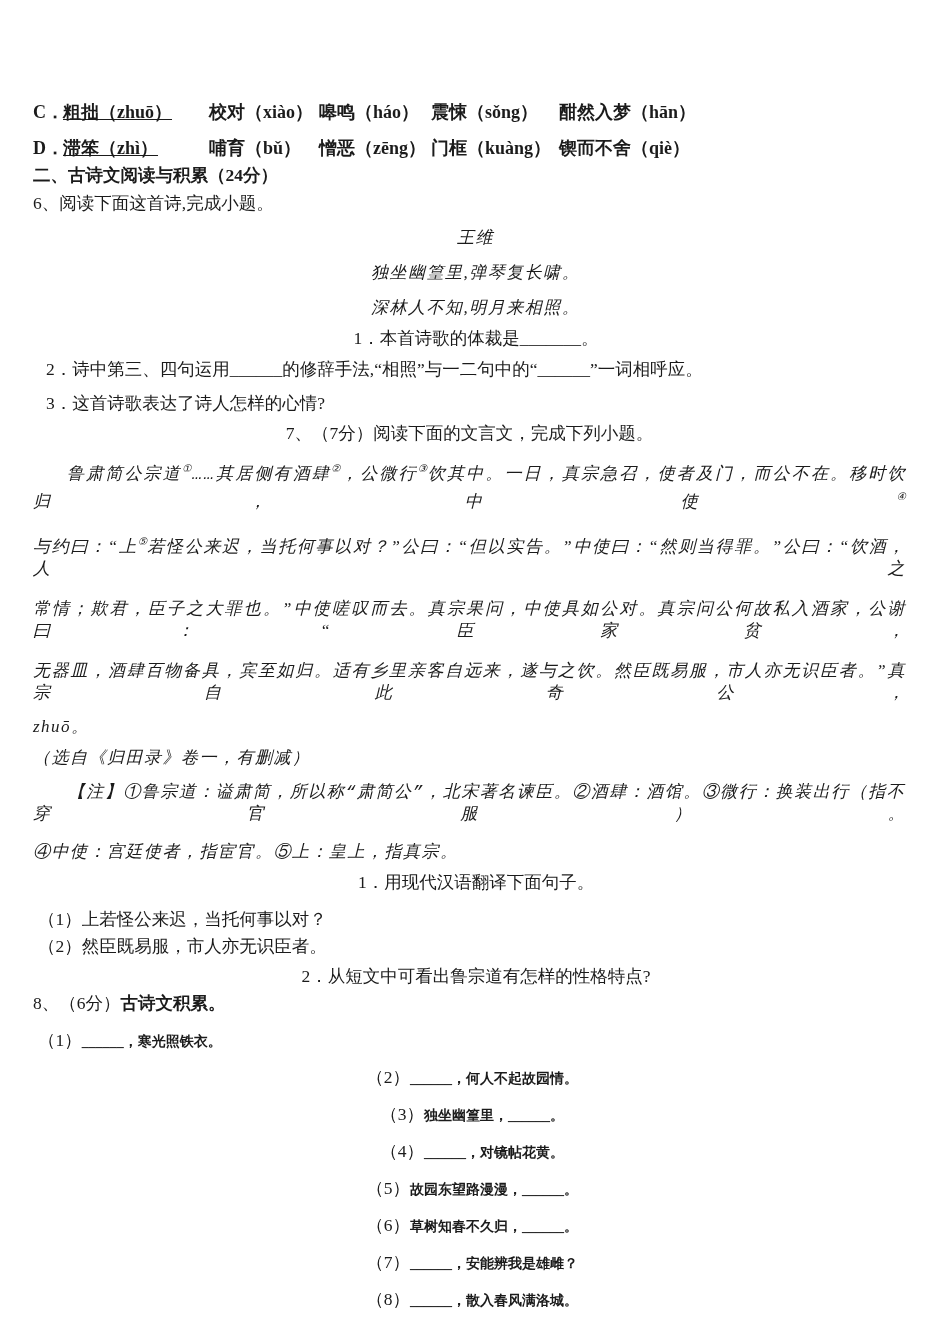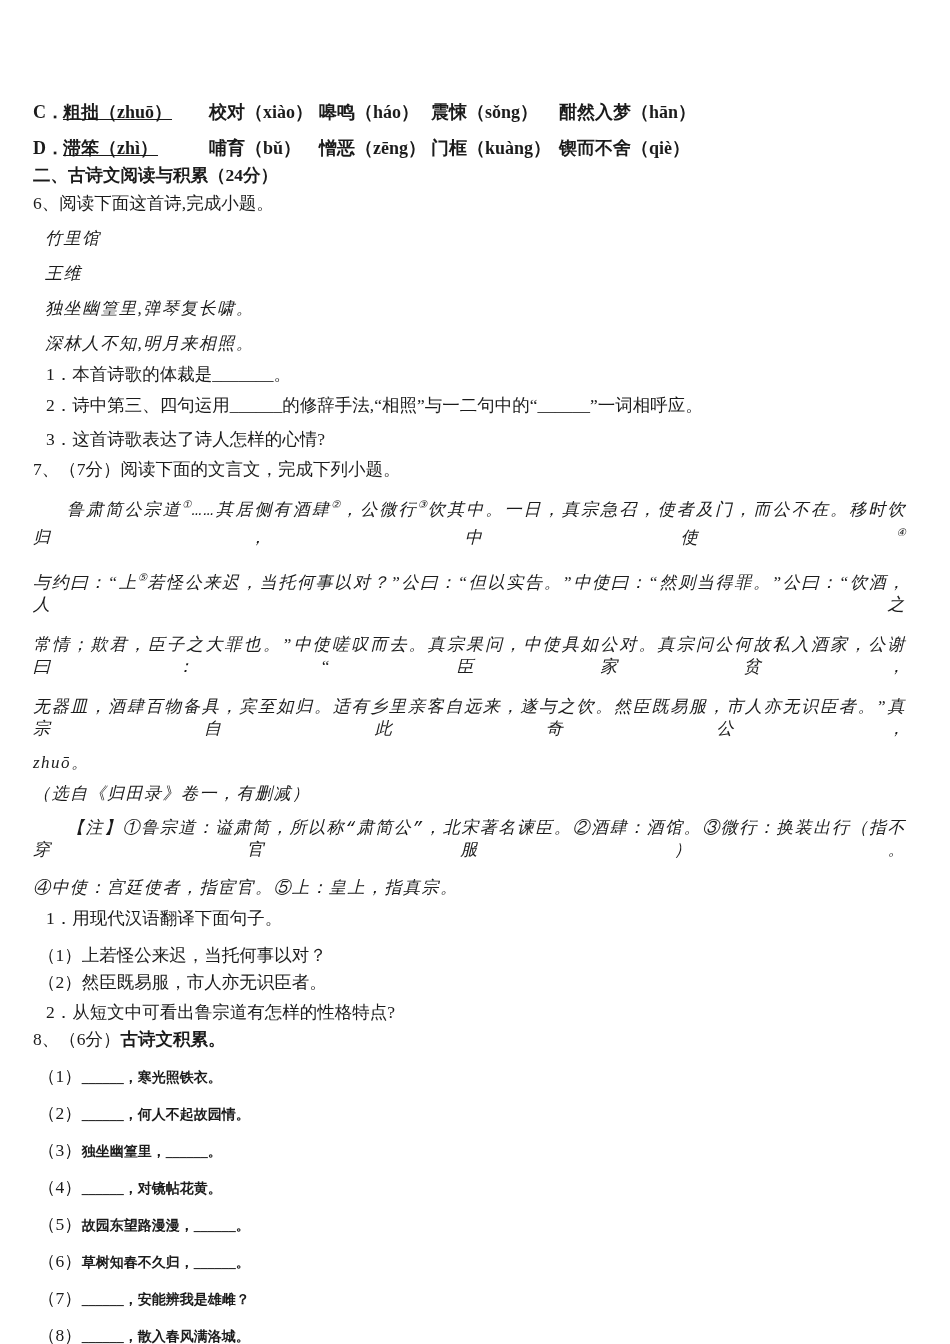--- a/index.html
+++ b/index.html
@@ -25,40 +25,39 @@
   .optrow{font-size:18px;}
   .opt-label{display:inline-block;width:30px;}
   .term{display:inline-block;}
   .t0{width:146px;text-decoration:underline;}
   .t1{width:110px;}
   .t2{width:112px;}
   .t3{width:128px;}
   .sup{font-size:10.5px;vertical-align:super;letter-spacing:0;}
   .num{font-weight:400;}
   .fill{font-weight:700;font-size:14px;}
-  .mt6{margin-top:6px;}  .mt8{margin-top:8px;}  .mt9{margin-top:9px;}
-  .mt11{margin-top:5px;}.mt12{margin-top:12px;}.mt13{margin-top:13px;}
+  .mt6{margin-top:6px;}  .mt8{margin-top:8px;text-align:center;}  .mt9{margin-top:9px;}
+  .mt11{margin-top:5px;}.mt12{margin-top:12px;}.mt13{margin-top:13px;text-align:center;}
   .mt14{margin-top:14px;}.mt15{margin-top:15px;}.mt18{margin-top:18px;}
 </style>
 </head>
 <body>
 
 <div class="page">
 
   <div class="line bold optrow">
     <span class="opt-label">C．</span><span class="term t0">粗拙（zhuō）</span><span class="term t1">校对（xiào）</span><span class="term t2">嗥鸣（háo）</span><span class="term t3">震悚（sǒng）</span><span class="term">酣然入梦（hān）</span>
   </div>
   <div class="line bold optrow mt14">
     <span class="opt-label">D．</span><span class="term t0">滞笨（zhì）</span><span class="term t1">哺育（bǔ）</span><span class="term t2">憎恶（zēng）</span><span class="term t3">门框（kuàng）</span><span class="term">锲而不舍（qiè）</span>
   </div>
 
   <div class="line bold mt11">二、古诗文阅读与积累（24分）</div>
 
   <div class="line mt6">6、阅读下面这首诗,完成小题。</div>
-  <div class="line kai indent-poem mt14">竹里馆</div>
   <div class="line kai indent-poem mt13">王维</div>
   <div class="line kai indent-poem mt13">独坐幽篁里,弹琴复长啸。</div>
   <div class="line kai indent-poem mt13">深林人不知,明月来相照。</div>
   <div class="line indent-sub mt8">1．本首诗歌的体裁是_______。</div>
   <div class="line indent-sub mt9">2．诗中第三、四句运用______的修辞手法,“相照”与一二句中的“______”一词相呼应。</div>
   <div class="line indent-sub mt12">3．这首诗歌表达了诗人怎样的心情?</div>
 
   <div class="line mt8">7、（7分）阅读下面的文言文，完成下列小题。</div>
   <div class="line kai just p-indent mt14"><span>鲁肃简公宗道</span><span class="sup">①</span><span>……其居侧有酒肆</span><span class="sup">②</span><span>，公微行</span><span class="sup">③</span><span>饮其中。一日，真宗急召，使者及门，而公不在。移时饮归，中使</span><span class="sup">④</span></div>
   <div class="line kai just mt18"><span>与约曰：“上</span><span class="sup">⑤</span><span>若怪公来迟，当托何事以对？”公曰：“但以实告。”中使曰：“然则当得罪。”公曰：“饮酒，人之</span></div>

